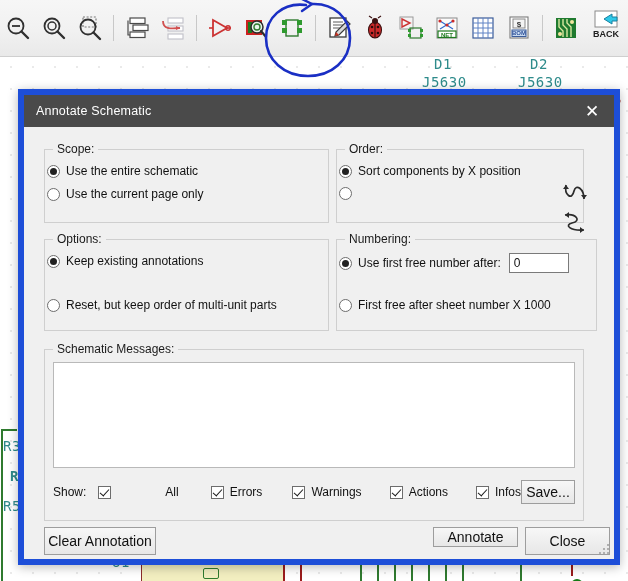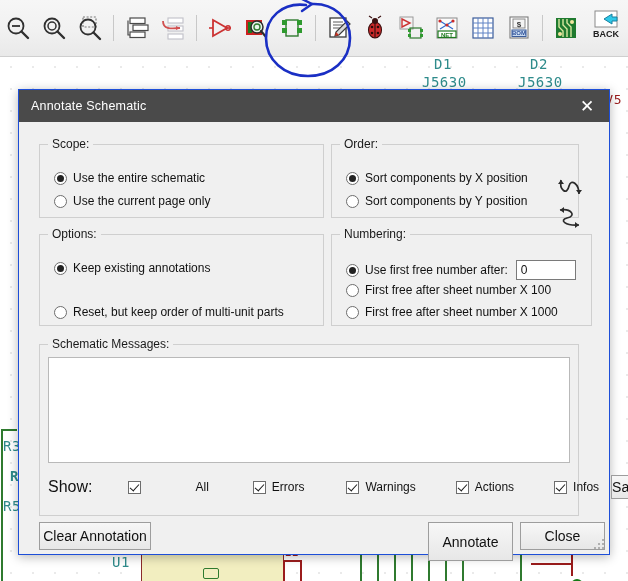--- a/index.html
+++ b/index.html
@@ -43,21 +43,21 @@
     background-image:radial-gradient(#d8d8d8 1px, transparent 1px);
     background-size:22px 22px;opacity:.55;
   }
   #yellowBlock{
     position:absolute;background:#f2eec0;border:1px solid #8b2b2b;
   }
 
   
   #dialog{
     position:absolute;left:18px;top:89px;width:590px;height:464px;
-    background:#f0f0f0;border:1px solid #1d4ed8;
+    background:#f0f0f0;border:6px solid #1d4ed8;
     box-shadow:0 2px 10px rgba(0,0,0,.28);
   }
   #titlebar{
     height:32px;background:#4a4a4a;color:#ffffff;
     display:flex;align-items:center;
     padding:0 0 0 12px;font-size:12.5px;
   }
   #titlebar .t{flex:1;letter-spacing:.2px;}
   #closeX{
     width:44px;height:32px;display:flex;align-items:center;justify-content:center;
@@ -67,21 +67,21 @@
 
   
   .grp{
     position:absolute;border:1px solid #cfcfcf;background:transparent;
   }
   .grp > legend, .grp .lg{
     position:absolute;top:-8px;left:8px;background:#f0f0f0;
     padding:0 4px;font-size:12px;color:#1a1a1a;
   }
 
-  .row{display:flex;align-items:center;margin:12px;}
+  .row{display:flex;align-items:center;margin:0;}
   .radio{
     width:13px;height:13px;border-radius:50%;
     border:1px solid #6d6d6d;background:#ffffff;
     box-sizing:border-box;display:inline-flex;align-items:center;justify-content:center;
     flex:0 0 auto;
   }
   .radio.on::after{
     content:"";width:7px;height:7px;border-radius:50%;background:#222;display:block;
   }
   .rlabel{margin-left:6px;font-size:12px;color:#111;white-space:nowrap;}
@@ -379,21 +379,20 @@
     </div>
 
     <div class="grp" style="left:312px;top:22px;width:246px;height:72px;">
       <div class="lg">Order:</div>
       <div class="row" style="position:absolute;left:2px;top:14px;">
         <span class="radio on"></span>
         <span class="rlabel">Sort components by X position</span>
       </div>
       <div class="row" style="position:absolute;left:2px;top:37px;">
         <span class="radio"></span>
-        <span class="rlabel">Sort components by Y position</span>
       </div>
     </div>
 
     <svg style="position:absolute;left:536px;top:52px;" width="34" height="28" viewBox="0 0 34 28">
       <path d="M6 6 C4 16, 12 22, 14 12 C16 4, 24 10, 24 20" fill="none" stroke="#2b2b2b" stroke-width="1.7"></path>
       <path d="M6 6 l-3 4 l6 0 z" fill="#2b2b2b"></path>
       <path d="M24 20 l-3 -4 l6 0 z" fill="#2b2b2b"></path>
     </svg>
     <svg style="position:absolute;left:536px;top:82px;" width="34" height="28" viewBox="0 0 34 28">
       <path d="M5 6 C16 4, 22 12, 12 14 C4 16, 10 22, 24 21" fill="none" stroke="#2b2b2b" stroke-width="1.7"></path>
@@ -413,39 +412,35 @@
       </div>
     </div>
 
     <div class="grp" style="left:312px;top:112px;width:246px;height:90px;padding-left:13px;">
       <div class="lg">Numbering:</div>
       <div class="row" style="position:absolute;left:2px;top:13px;">
         <span class="radio on"></span>
         <span class="rlabel">Use first free number after:</span>
         <span class="numinput" style="margin-left:8px;">0</span>
       </div>
-      <div class="row" style="position:absolute;left:2px;top:36px;">
-        <span class="radio"></span>
-        <span class="rlabel">First free after sheet number X 100</span>
-      </div>
       <div class="row" style="position:absolute;left:2px;top:58px;">
         <span class="radio"></span>
         <span class="rlabel">First free after sheet number X 1000</span>
       </div>
     </div>
 
     <div class="grp" style="left:20px;top:222px;width:538px;height:170px;">
       <div class="lg">Schematic Messages:</div>
 
       <div style="position:absolute;left:8px;top:12px;right:8px;height:106px;">
         <div id="msgbox"></div>
       </div>
 
       <div style="position:absolute;left:8px;top:128px;right:8px;height:28px;display:flex;align-items:center;">
-        <span style="font-size:16px;margin-right:24px;">Show:</span>
+        <span style="font-size:12px;margin-right:12px;">Show:</span>
 
         <span class="row" style="margin-right:32px;gap:48px;">
           <span class="cbox on"></span>
           <span class="rlabel">All</span>
         </span>
 
         <span class="row" style="margin-right:30px;">
           <span class="cbox on"></span>
           <span class="rlabel">Errors</span>
         </span>
@@ -464,21 +459,21 @@
           <span class="cbox on"></span>
           <span class="rlabel">Infos</span>
         </span>
 
         <span class="btn" style="margin-left:auto;width:92px;height:24px;">Save...</span>
       </div>
     </div>
 
     <div style="position:absolute;left:20px;top:400px;width:538px;height:28px;">
       <span class="btn" style="position:absolute;left:0;top:0;width:112px;height:28px;">Clear Annotation</span>
-      <span class="btn" style="position:absolute;left:389px;top:0;width:85px;height:39px;">Annotate</span>
+      <span class="btn" style="position:absolute;left:389px;top:0;width:85px;height:20px;">Annotate</span>
       <span class="btn" style="position:absolute;left:481px;top:0;width:85px;height:28px;">Close</span>
     </div>
   </div>
 
   <div id="grip">
     <i style="left:8px;top:0px;"></i>
       <i style="left:4px;top:4px;"></i>
       <i style="left:8px;top:4px;"></i>
     <i style="left:0px;top:8px;"></i>
       <i style="left:4px;top:8px;"></i>

